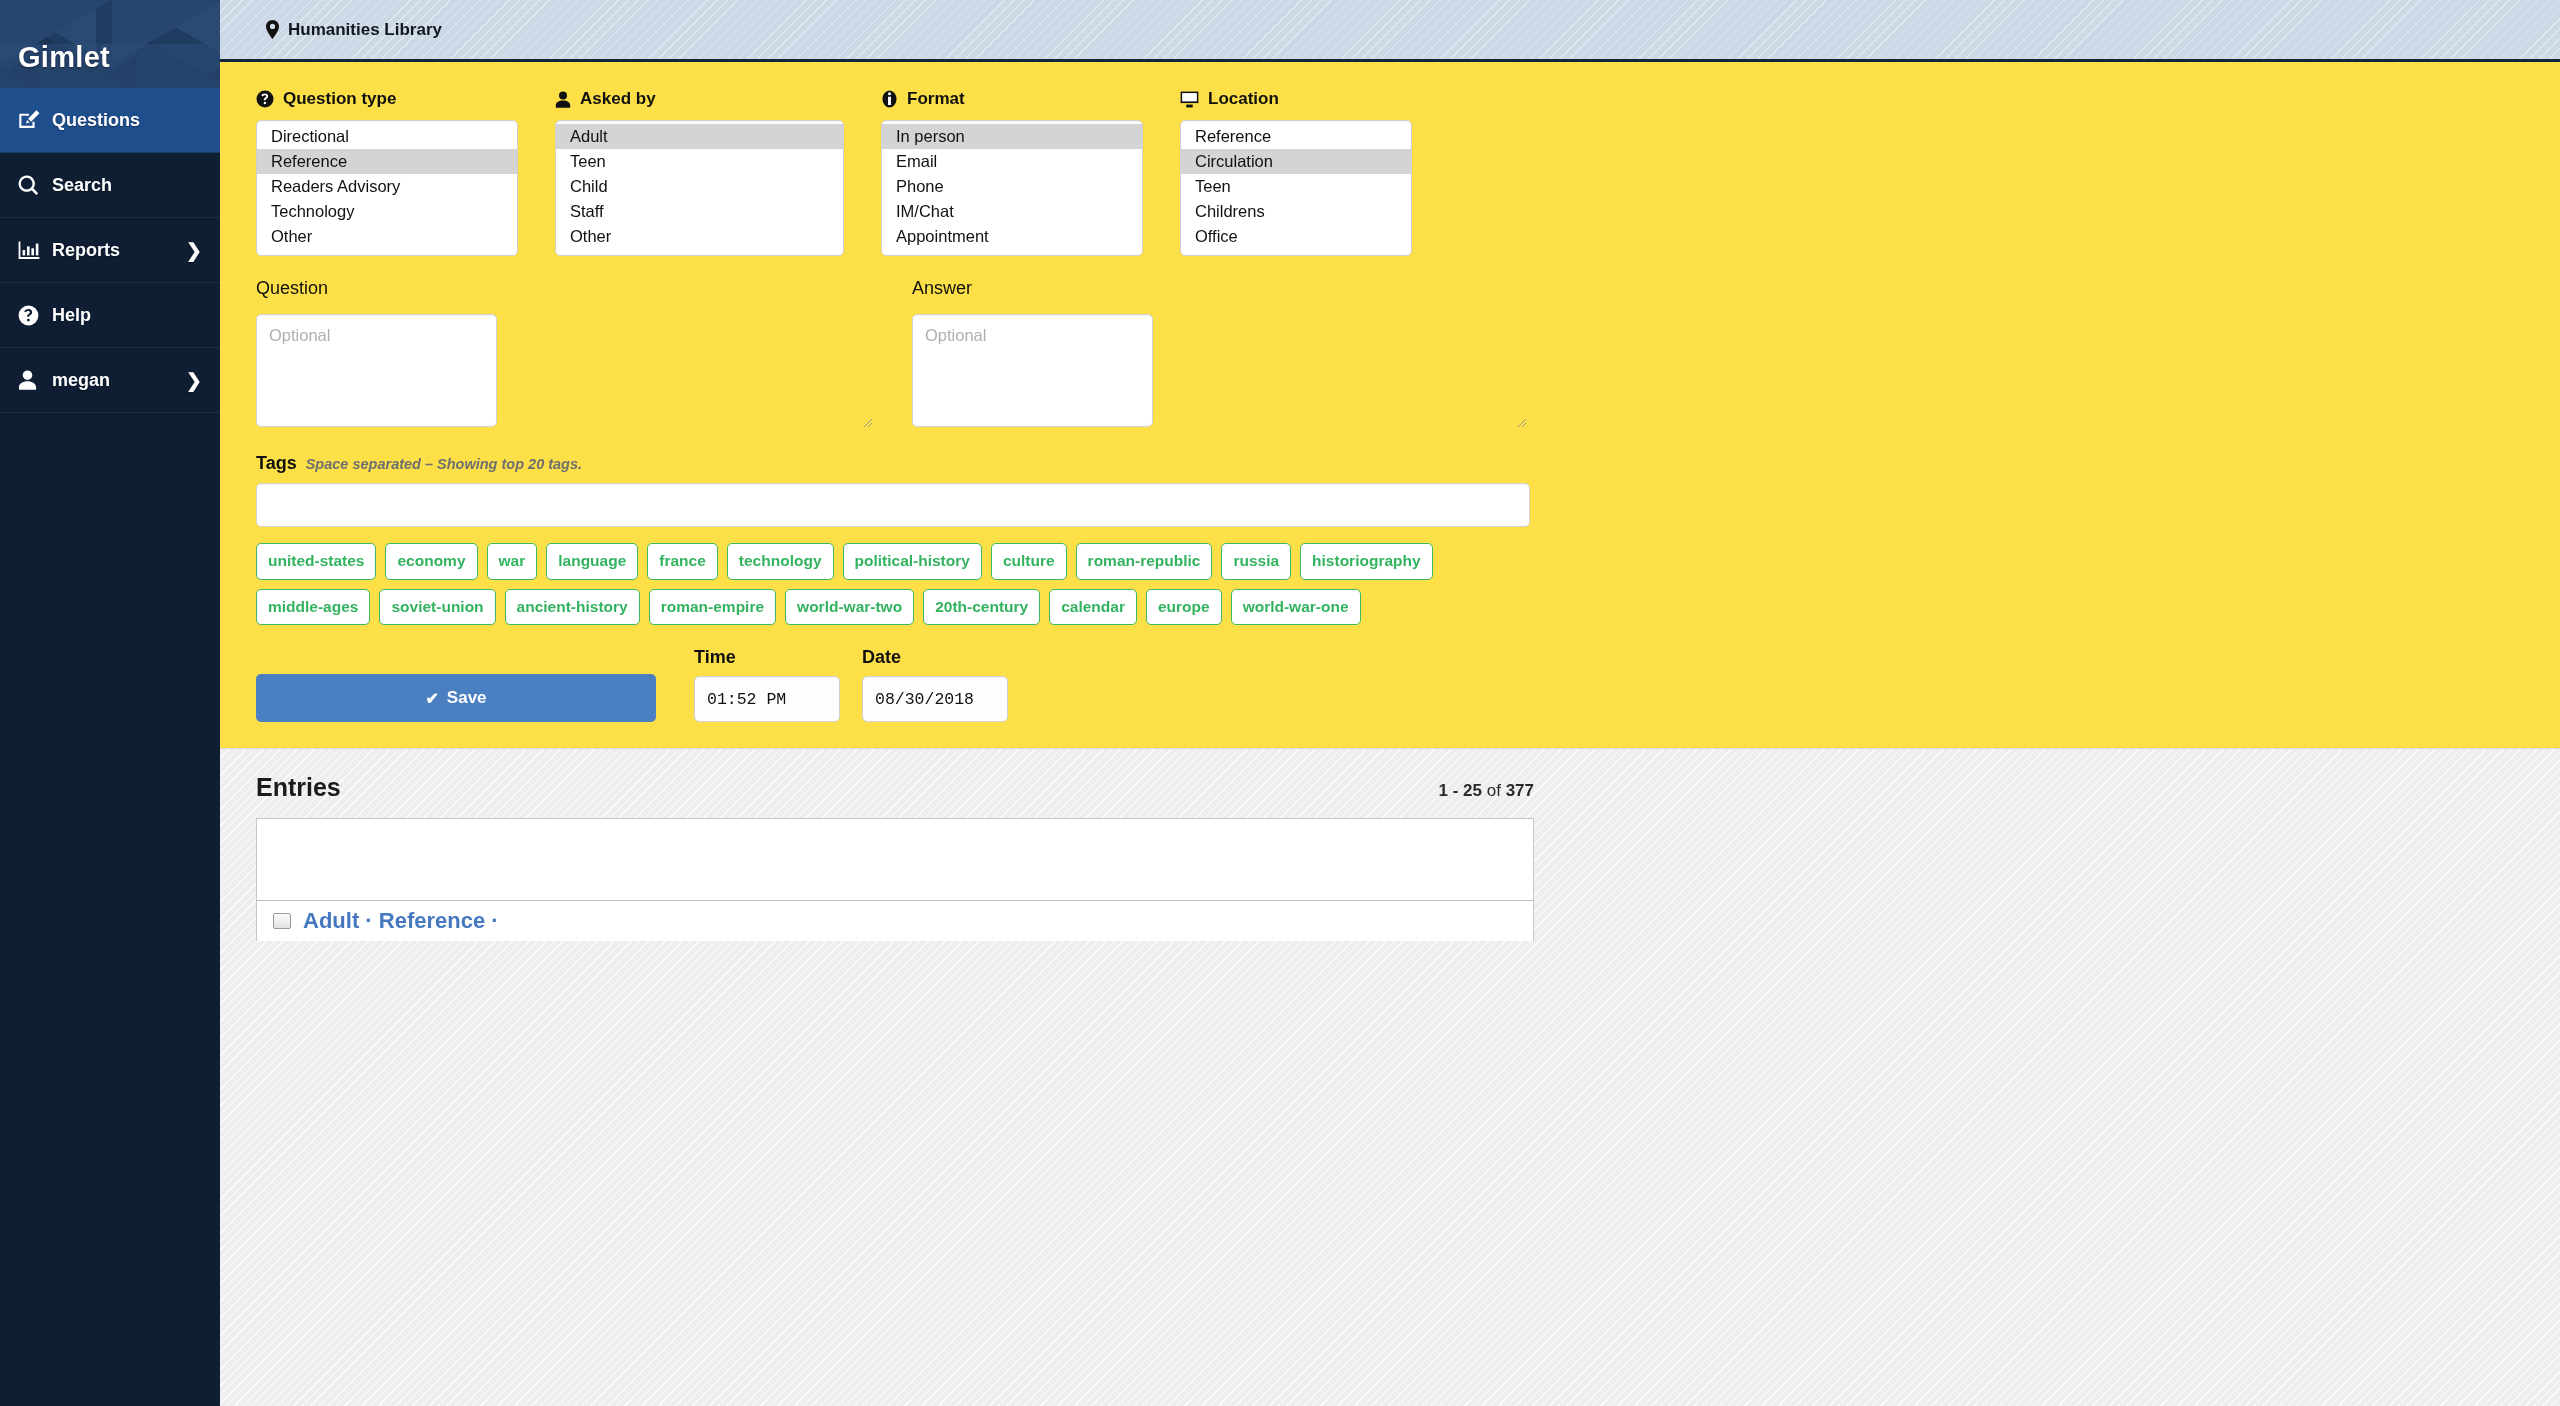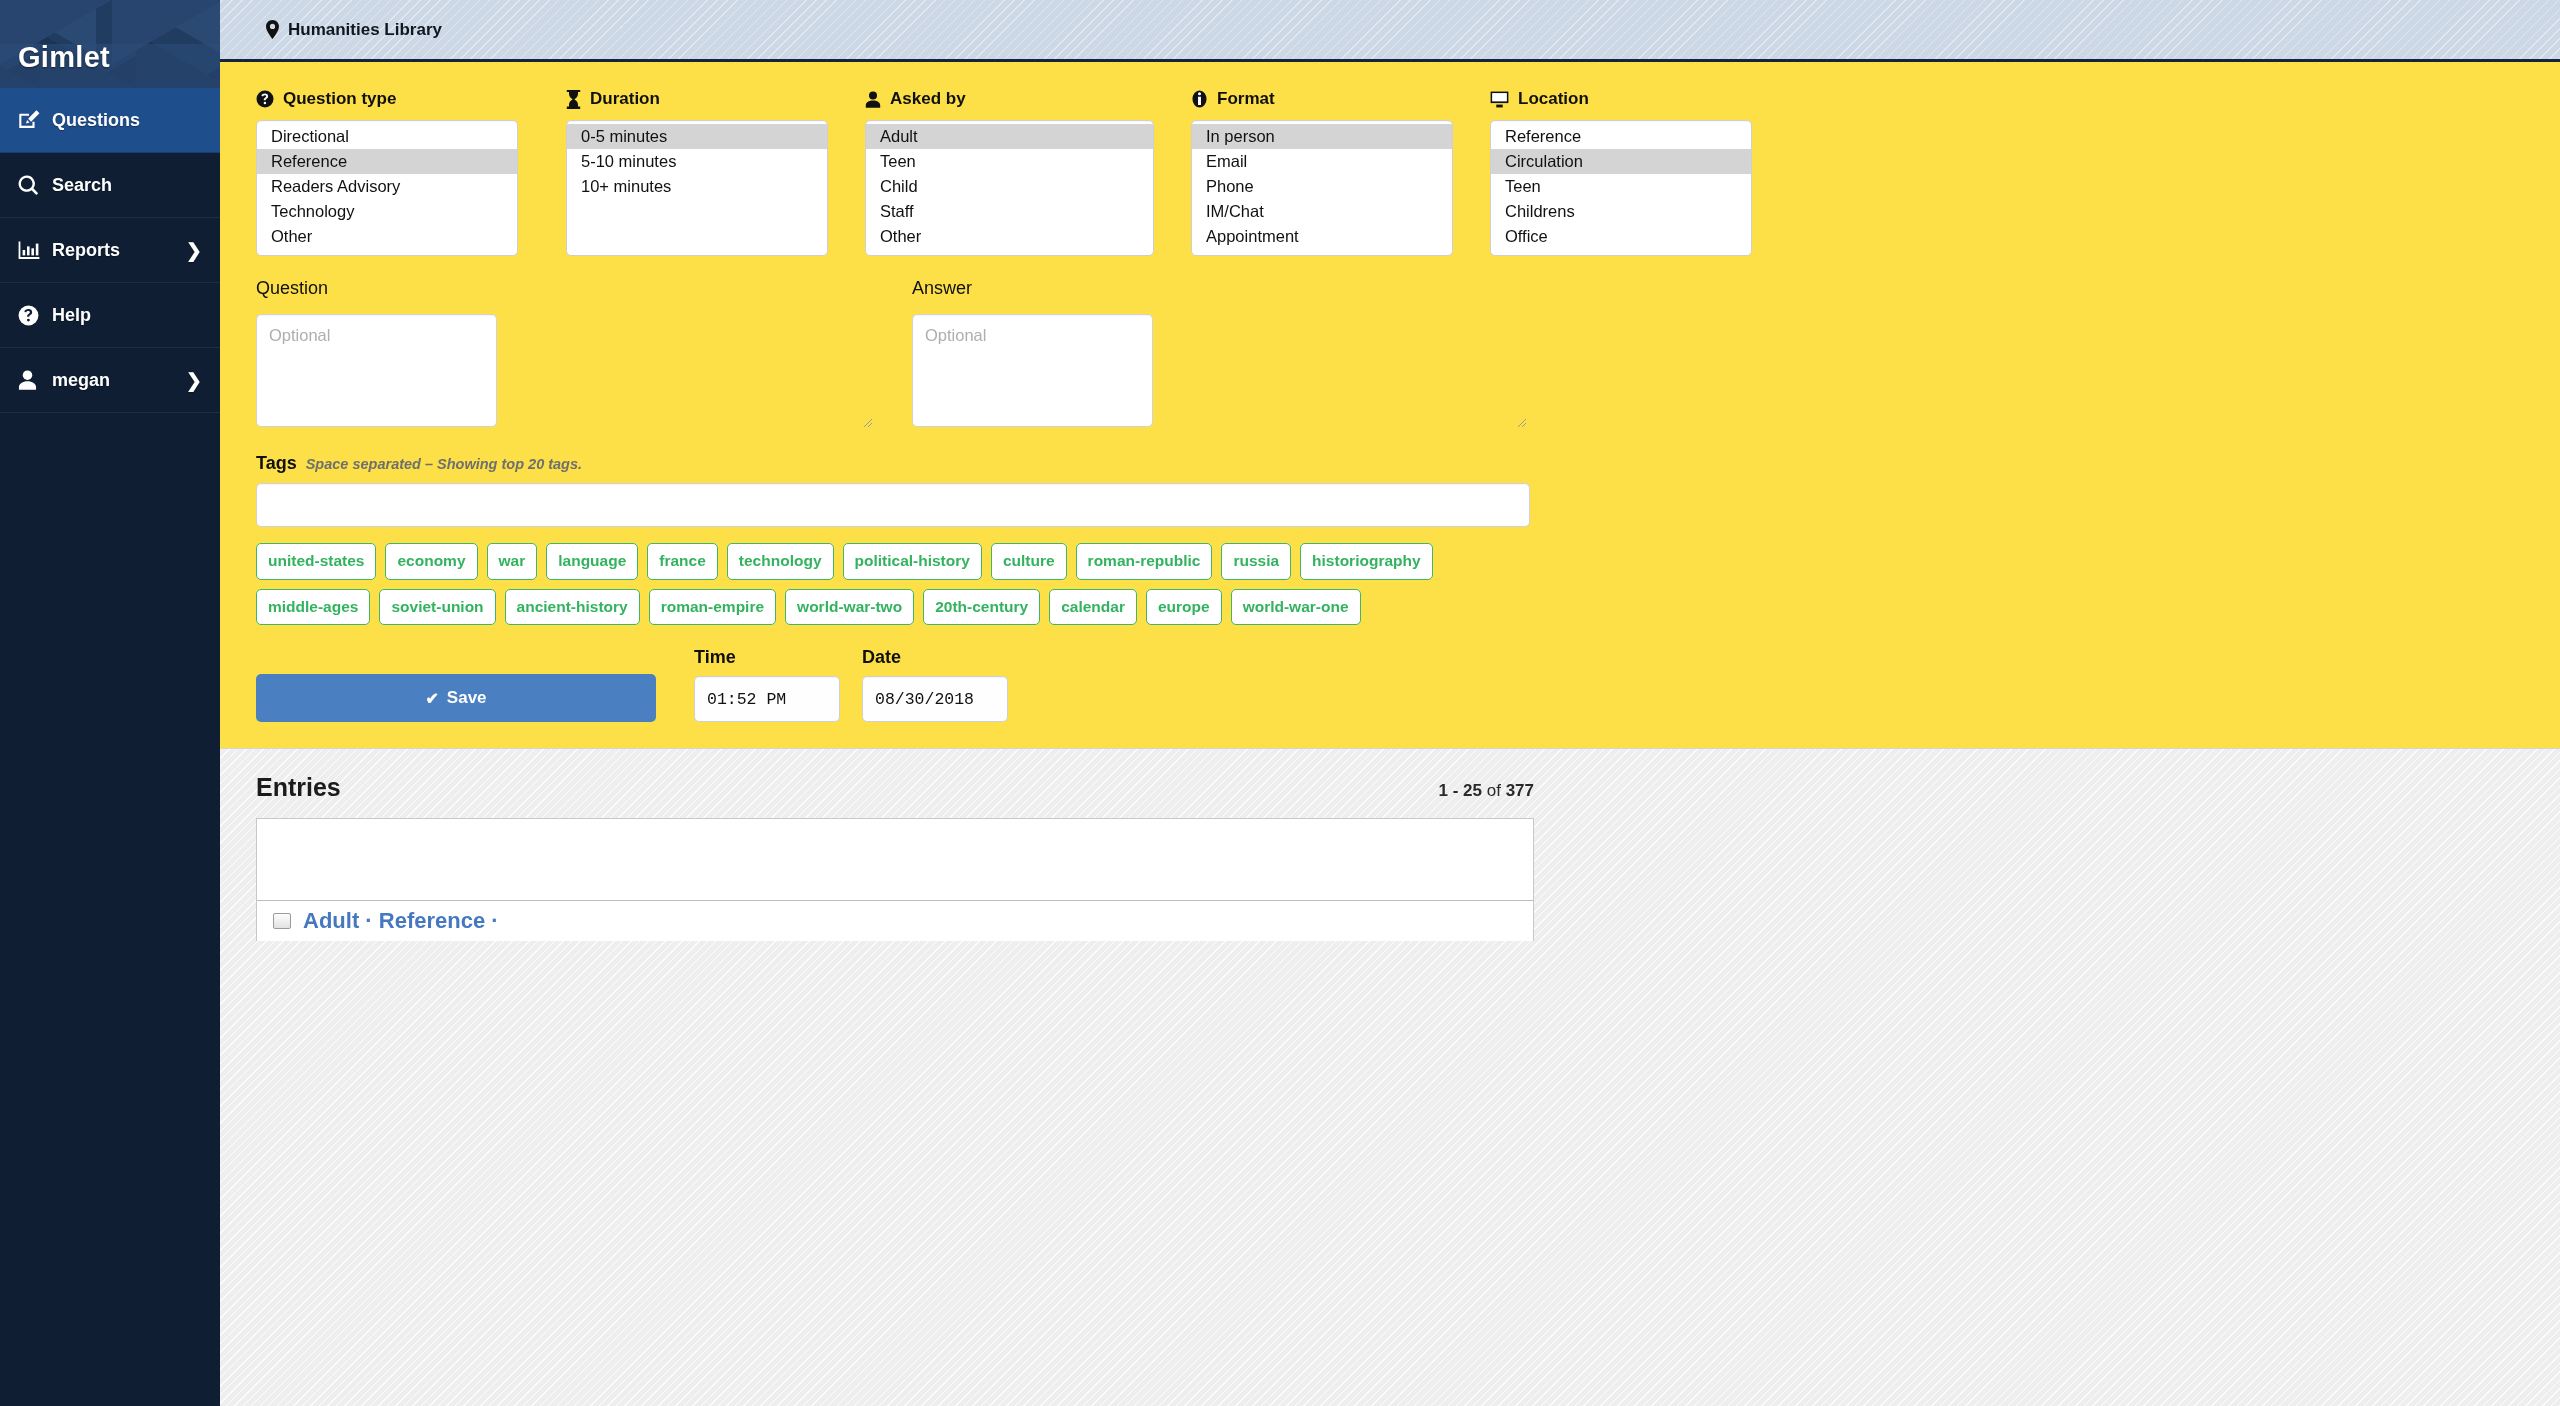--- a/index.html
+++ b/index.html
@@ -113,21 +113,21 @@
     flex: 0 0 auto;
   }
 
   
   #filters { display: flex; gap: 0; align-items: flex-start; }
   .filter-col { flex: 0 0 auto; }
   .filter-col.c0 { width: 262px; }
   .filter-col.c1 { width: 262px; margin-left: 48px; }
   .filter-col.c2 { width: 289px; margin-left: 37px; }
   .filter-col.c3 { width: 262px; margin-left: 37px; }
-  .filter-col.c4 { width: 262px; margin-left: 37px; }
+  .filter-col.c4 { width: 232px; margin-left: 37px; }
 
   .filter-head {
     display: flex;
     align-items: center;
     font-size: 17px;
     font-weight: bold;
     color: #101010;
     margin-bottom: 10px;
     height: 22px;
   }
@@ -385,35 +385,20 @@
           </div>
           <div class="listbox">
             <div class="opt">Directional</div>
             <div class="opt sel">Reference</div>
             <div class="opt">Readers Advisory</div>
             <div class="opt">Technology</div>
             <div class="opt">Other</div>
           </div>
         </div>
 
-        <div class="filter-col c1">
-          <div class="filter-head">
-            <span class="f-ico">
-              <svg width="15" height="19" viewBox="0 0 15 19">
-                  <path d="M0.8 0h13.4v2.1H12v1.6c0 2.4-1.6 4.3-3.4 5.3v0.5c1.8 1 3.4 2.9 3.4 5.3v1.6h2.2V19H0.8v-2.6H3v-1.6c0-2.4 1.6-4.3 3.4-5.3V9C4.6 8 3 6.1 3 3.7V2.1H0.8z"></path>
-                </svg>
-            </span>
-            <span>Duration</span>
-          </div>
-          <div class="listbox">
-            <div class="opt sel">0-5 minutes</div>
-            <div class="opt">5-10 minutes</div>
-            <div class="opt">10+ minutes</div>
-          </div>
-        </div>
 
         <div class="filter-col c2">
           <div class="filter-head">
             <span class="f-ico">
               <svg width="16" height="17" viewBox="0 0 20 21">
                   <circle cx="10" cy="5.4" r="5"></circle>
                   <path d="M10 11.7c-5 0-9 2.6-9 5.9v3.1h18v-3.1c0-3.3-4-5.9-9-5.9z"></path>
                 </svg>
             </span>
             <span>Asked by</span>

